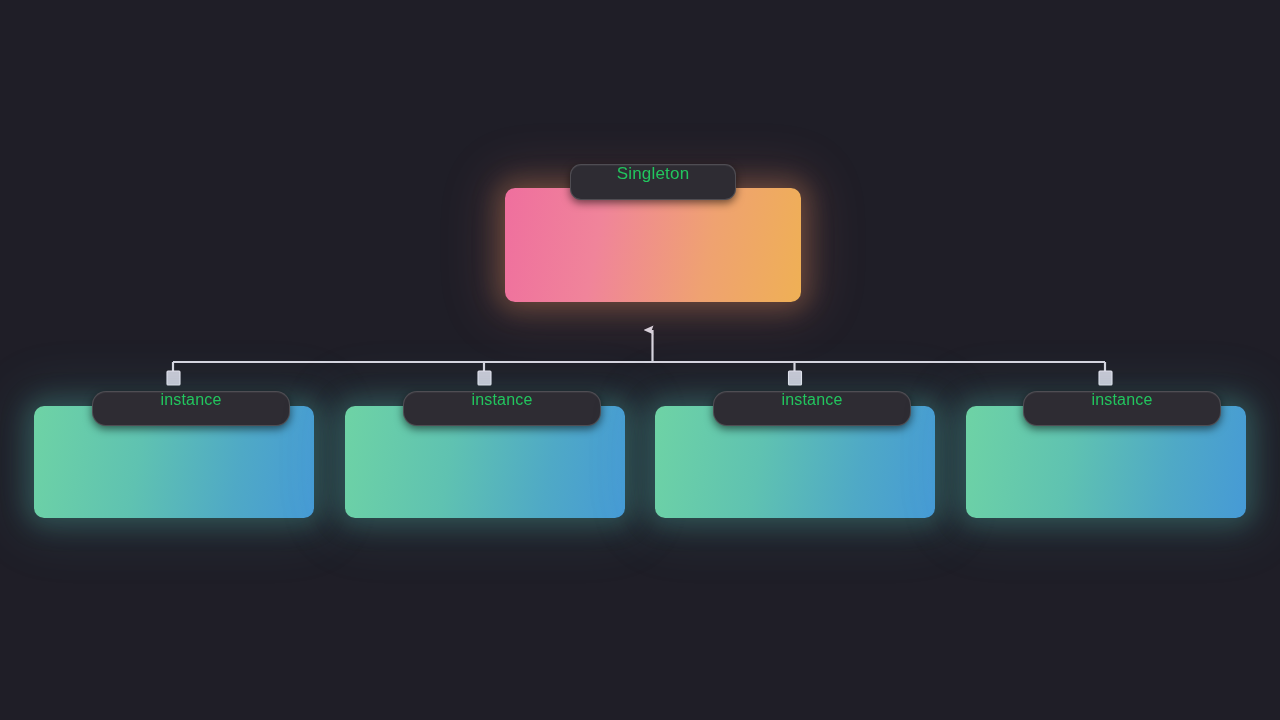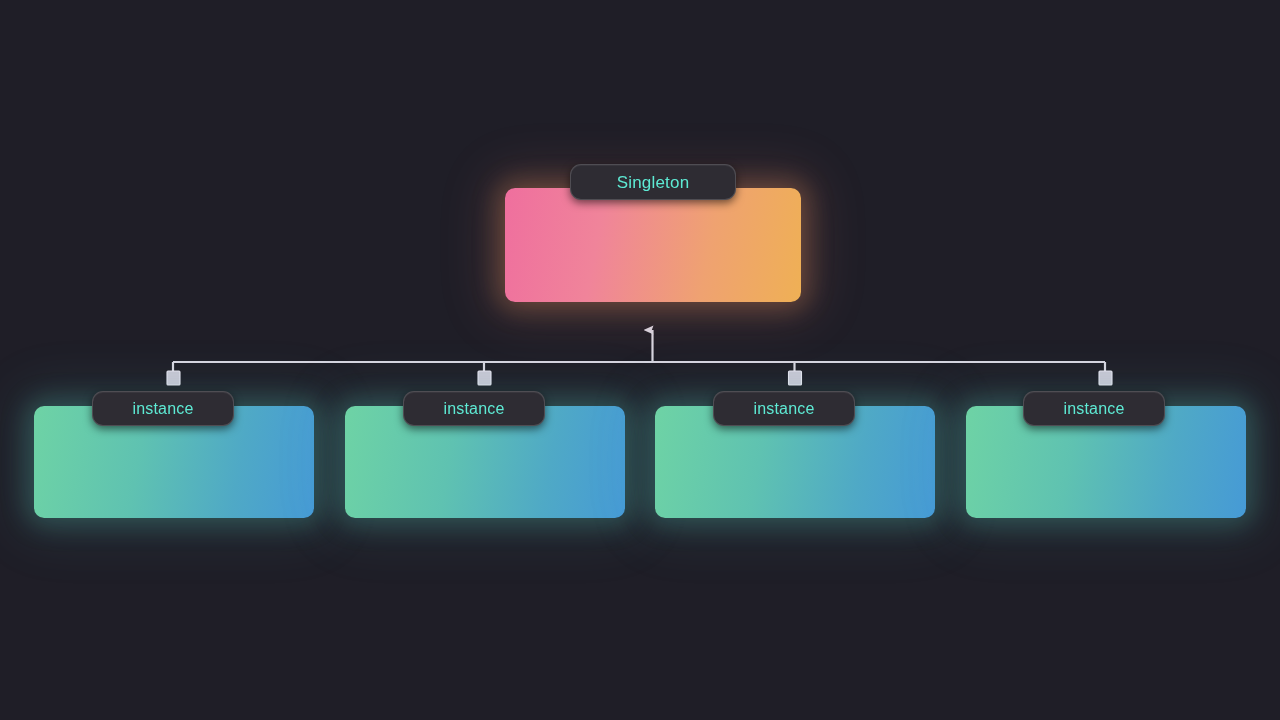--- a/index.html
+++ b/index.html
@@ -63,45 +63,45 @@
   .leaf-1 { left: 34px; }
   .leaf-2 { left: 345px; }
   .leaf-3 { left: 655px; }
   .leaf-4 { left: 966px; }
 
   
   .badge {
     position: absolute;
     box-sizing: border-box;
     display: flex;
-    align-items: center;
     justify-content: center;
     background: #2e2c33;
     border: 1px solid rgba(255, 255, 255, 0.16);
     border-radius: 11px;
-    color: #5eead4;
+    color: #22c55e;
     letter-spacing: 0.2px;
     box-shadow:
       0 3px 9px rgba(0, 0, 0, 0.55),
       inset 0 1px 0 rgba(255, 255, 255, 0.05);
   }
 
   .badge-root {
     left: 570px;
     top: 164px;
     width: 166px;
     height: 36px;
     font-size: 17px;
   }
 
   .badge-leaf {
     top: 391px;
-    width: 142px;
+    width: 198px;
     height: 35px;
     font-size: 16px;
+    border-radius: 14px;
   }
 
   .badge-leaf-1 { left: 92px; }
   .badge-leaf-2 { left: 403px; }
   .badge-leaf-3 { left: 713px; }
   .badge-leaf-4 { left: 1023px; }
 
   .badge span {
     line-height: 1;
     display: block;

